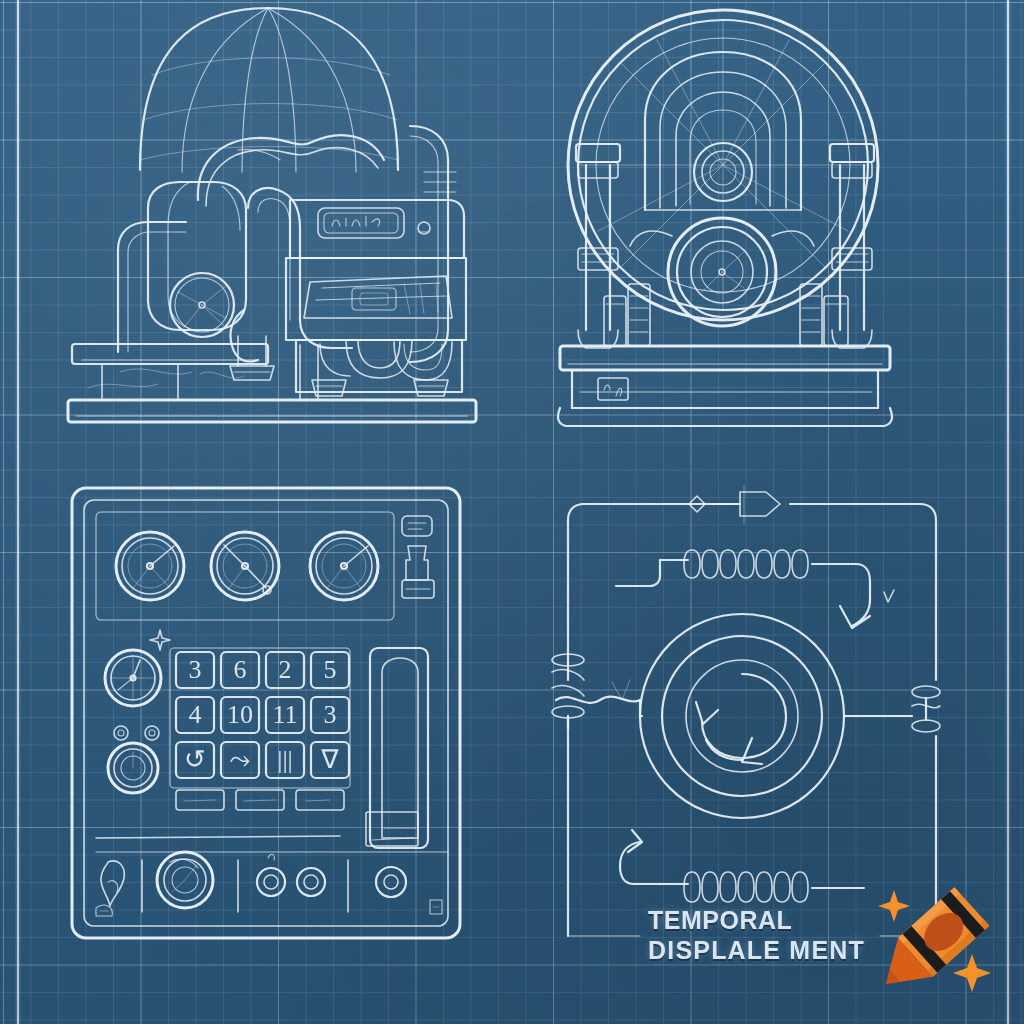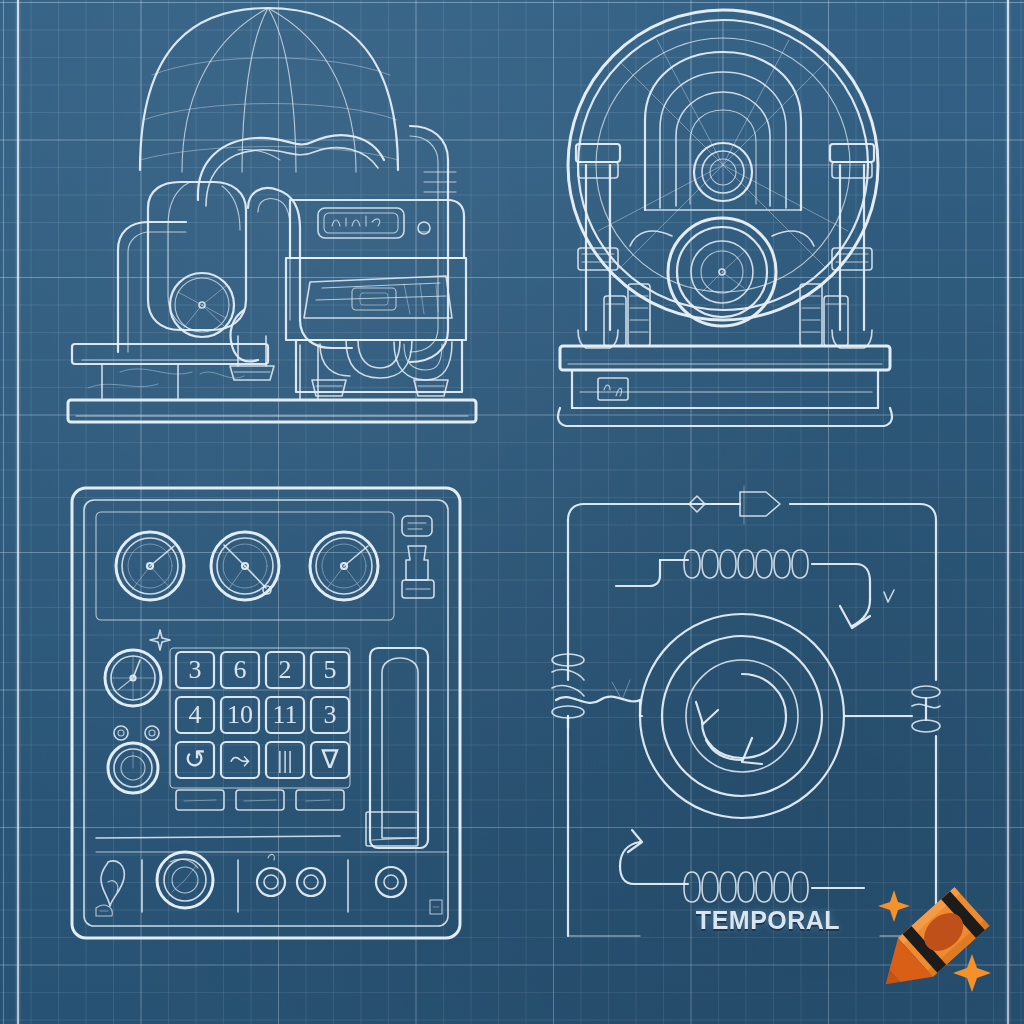--- a/index.html
+++ b/index.html
@@ -60,21 +60,20 @@
   .w2{stroke-width:2.2;opacity:.93}
   .w3{stroke-width:3.0;opacity:.97}
   .faint{stroke-width:1.0;opacity:.38}
   .fillpanel{fill:rgba(255,255,255,.035);}
 
   
   .caption{
     position:absolute;
     left:648px;top:906px;
     width:240px;
-    text-align:center;
     color:#d9e6f2;
     font-family:"Liberation Sans", sans-serif;
     font-weight:bold;
     font-size:25px;
     letter-spacing:.5px;
     line-height:1.18;
     text-shadow:0 2px 0 rgba(10,30,50,.55), 0 0 8px rgba(200,225,250,.28);
   }
   .caption .l2{letter-spacing:1.2px;}
 
@@ -513,20 +512,21 @@
     </g>
 
     <g>
       <path class="w1" d="M568 936 L640 936"></path>
       <path class="w1" d="M880 936 L936 936"></path>
     </g>
   </svg>
 
   <div class="caption">
     <div>TEMPORAL</div>
+    <div class="l2">DISPLALE MENT</div>
   </div>
 
   <svg class="watermark" viewBox="0 0 150 142">
     <g>
       <path d="M32 22 L36 34 L48 38 L36 42 L32 54 L28 42 L16 38 L28 34 Z" fill="#F5912B"></path>
     </g>
     <g>
       <path d="M110 86 L115 100 L129 105 L115 110 L110 124 L105 110 L91 105 L105 100 Z" fill="#F5912B"></path>
     </g>
     <g transform="rotate(-42 75 70)">

